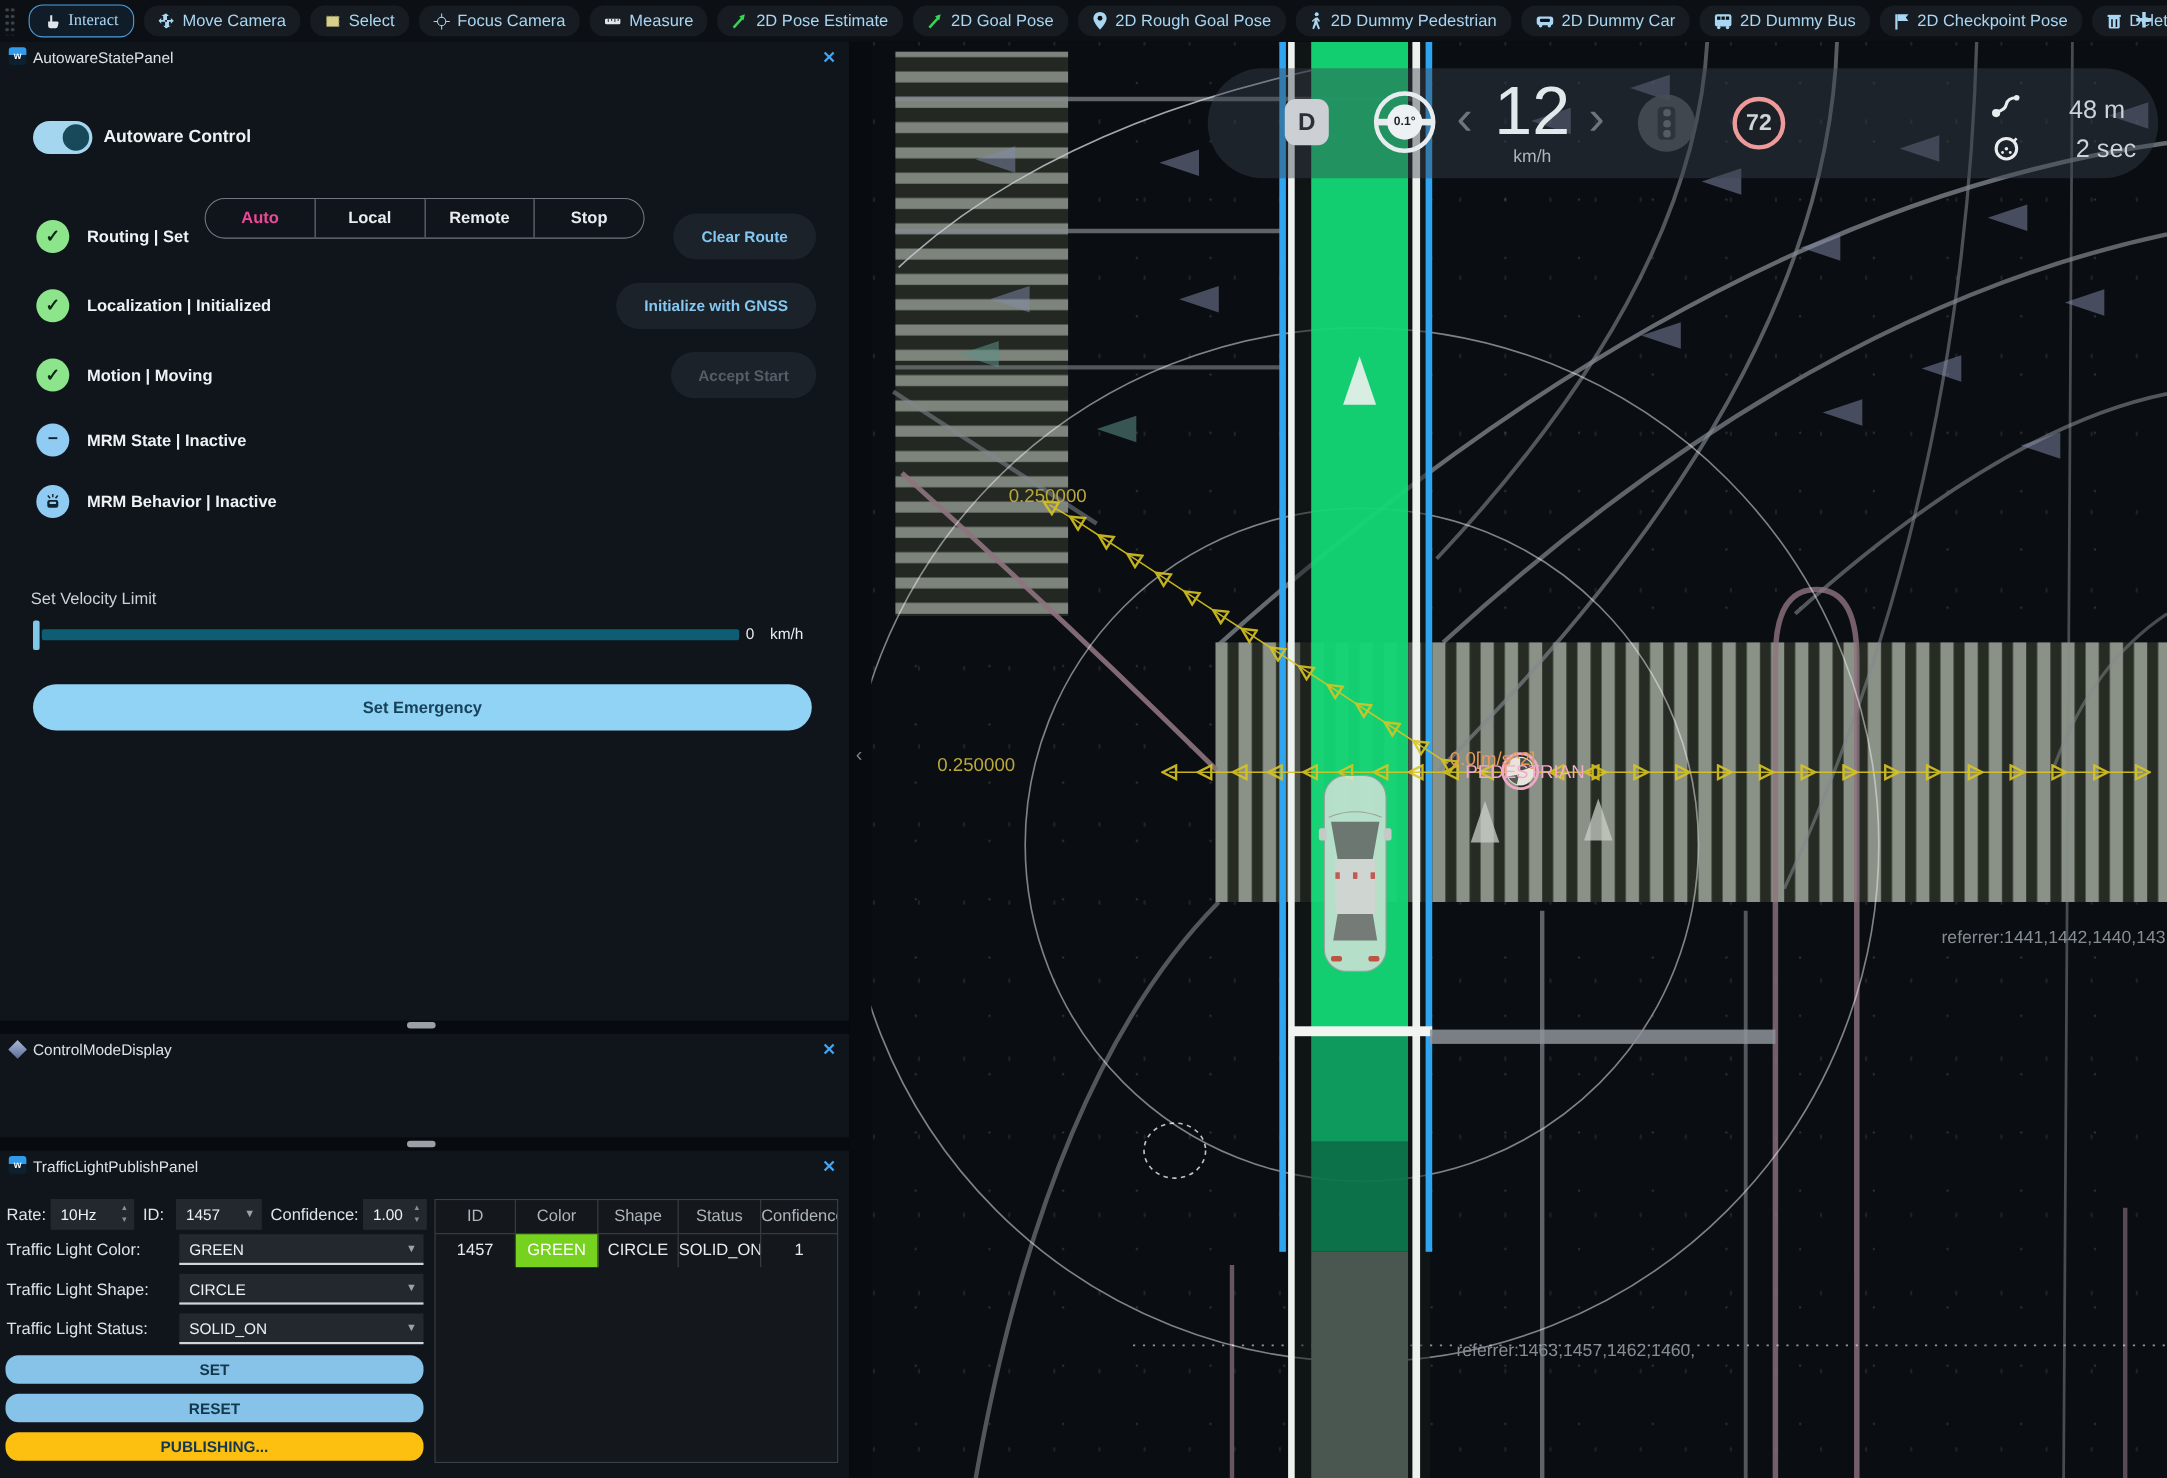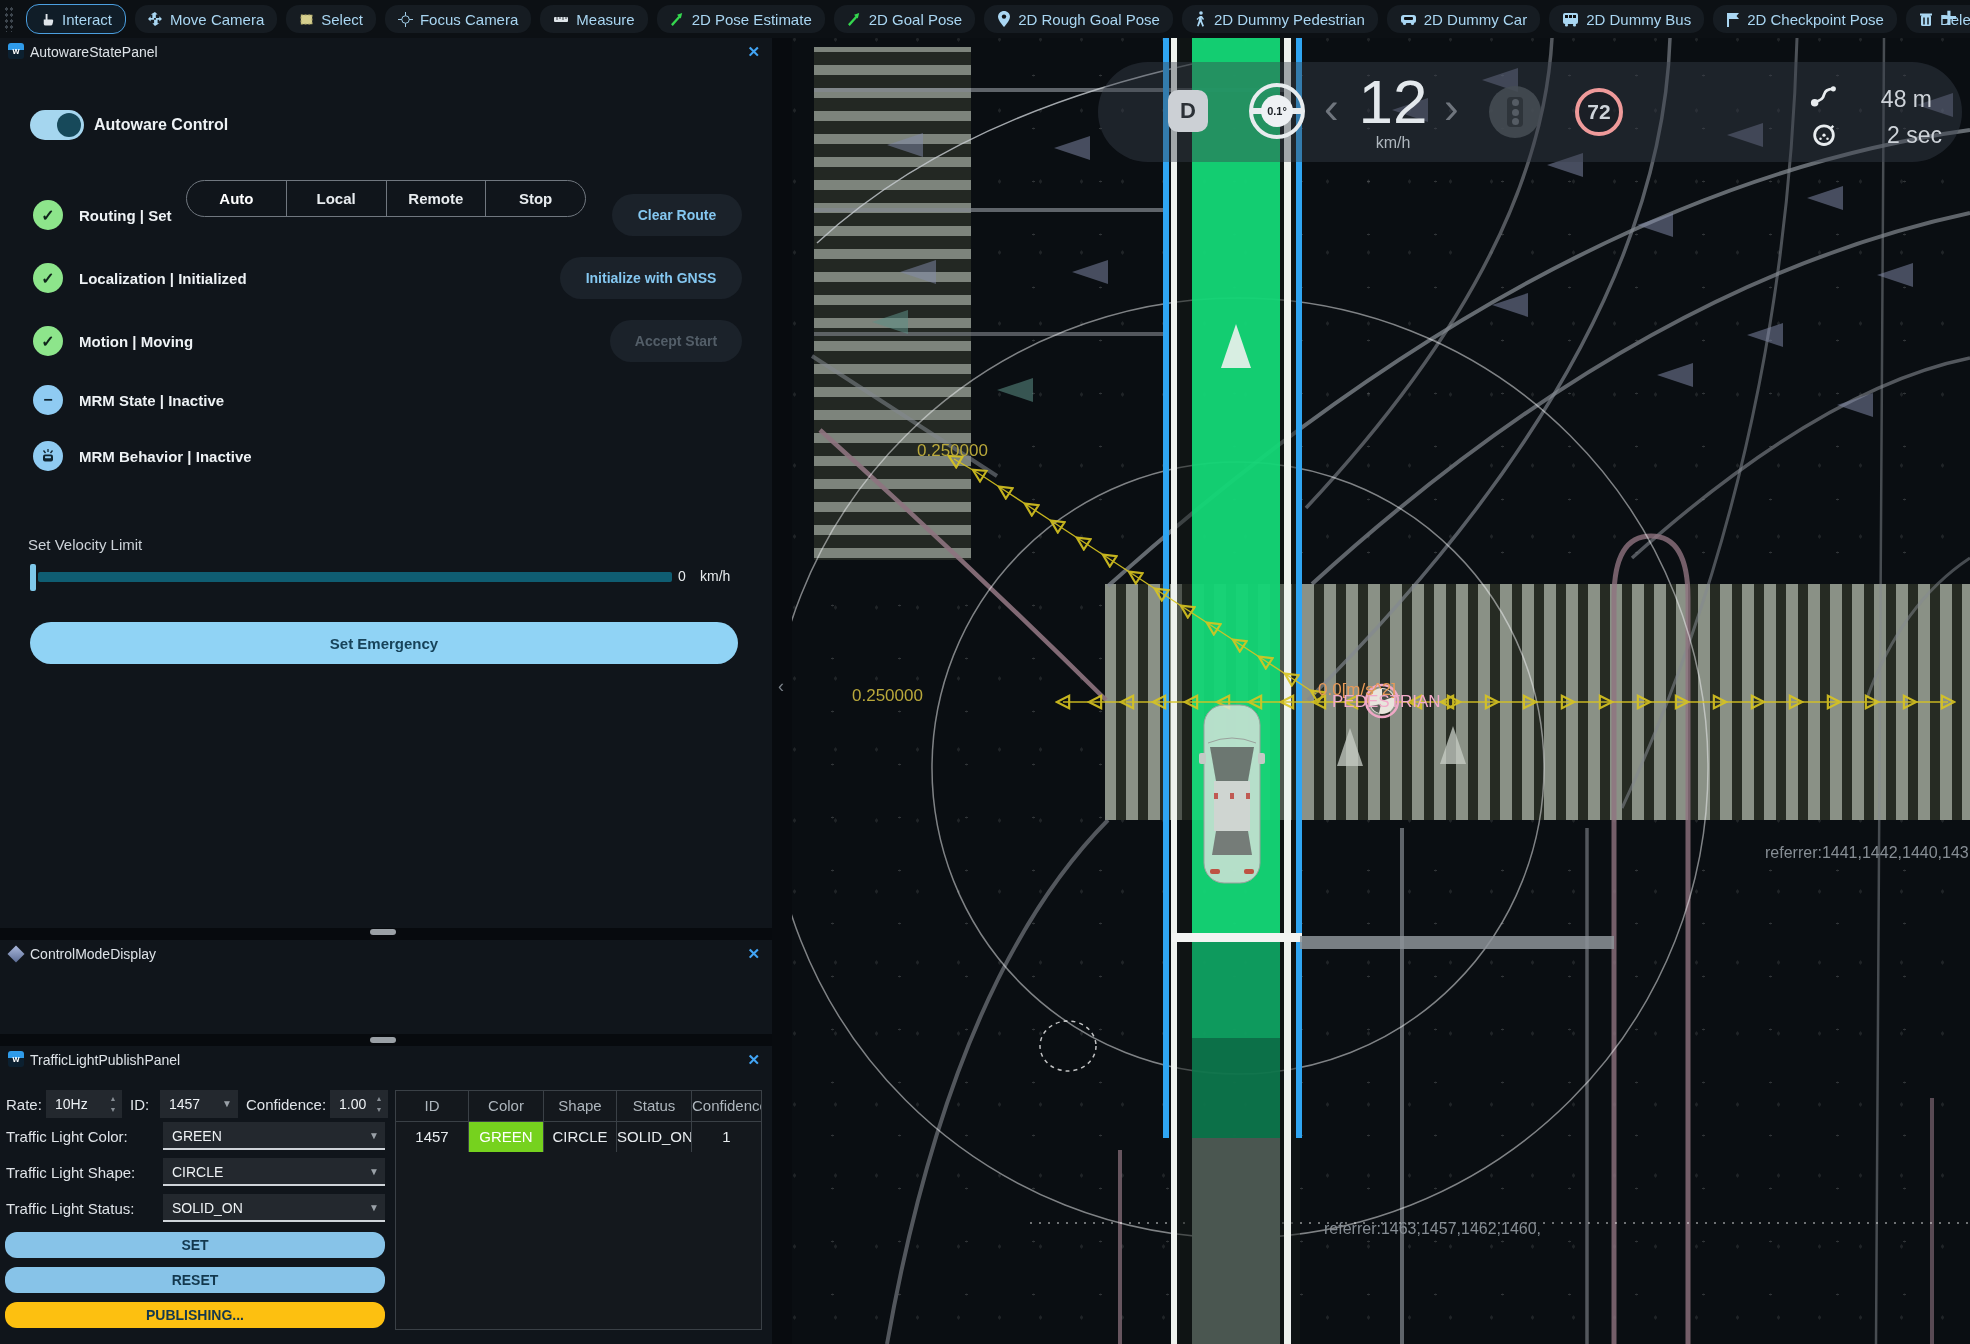--- a/index.html
+++ b/index.html
@@ -1,38 +1,38 @@
 <!DOCTYPE html>
 <html><head>
 <meta charset="utf-8">
 <style>
   html,body{margin:0;padding:0;background:#070a0e;font-family:"Liberation Sans",sans-serif;}
   #app{position:relative;width:1970px;height:1344px;overflow:hidden;background:#070a0e;color:#e8ecef;}
   
   .toolbar{position:absolute;left:0;top:0;width:1970px;height:38px;background:#0c1014;display:flex;align-items:center;gap:9px;padding-left:26px;box-sizing:border-box;}
   .grip{position:absolute;left:4px;top:6px;width:10px;height:26px;background-image:radial-gradient(#3d454d 1.4px,transparent 1.5px);background-size:5px 6px;}
   .tool{display:flex;align-items:center;gap:7px;height:28px;padding:0 13px;border-radius:13px;background:#161c22;color:#a9d6f2;font-size:15px;white-space:nowrap;}
-  .tool.sel{background:#101d28;border:1px solid #4b9fe0;}
+  .tool.sel{background:#101d28;border:1px solid #4b9fe0;font-family:Liberation Serif, serif;}
   .tool svg{display:block;}
   .addbtn{position:absolute;right:6px;top:2px;width:30px;height:32px;color:#a9d6f2;font-size:28px;line-height:32px;text-align:center;font-weight:bold;}
   
   .panel{position:absolute;left:0;width:772px;background:#10151b;}
   .phead{position:absolute;left:0;top:0;width:100%;height:28px;}
   .phead .ttl{position:absolute;left:30px;top:6px;font-size:14px;color:#dde2e7;}
   .phead .close{position:absolute;right:12px;top:5px;color:#42a5f5;font-size:15px;font-weight:bold;}
   .picon{position:absolute;left:8px;top:5px;width:16px;height:16px;border-radius:3px;background:linear-gradient(#2f9bea 45%,#0c2030 45%);color:#fff;font-size:9px;font-weight:bold;text-align:center;line-height:17px;}
   .dicon{position:absolute;left:10px;top:8px;width:12px;height:12px;background:linear-gradient(135deg,#aab8dc,#5c6d96);transform:rotate(45deg);}
   .handle{position:absolute;left:370px;width:26px;height:6px;border-radius:3px;background:#9aa0a6;}
   
   .toggle{position:absolute;left:30px;top:72px;width:54px;height:30px;border-radius:15px;background:#a5d6ef;}
   .knob{position:absolute;right:3px;top:3px;width:24px;height:24px;border-radius:50%;background:#17495a;}
   .ctl-label{position:absolute;left:94px;top:78px;font-weight:bold;font-size:16px;color:#eef2f5;}
   .modes{position:absolute;left:186px;top:142px;width:400px;height:37px;display:flex;border:1px solid #70777f;border-radius:19px;overflow:hidden;box-sizing:border-box;}
   .mode{flex:1;text-align:center;line-height:35px;font-weight:bold;font-size:15px;color:#e8ecef;border-left:1px solid #70777f;}
-  .mode:first-child{border-left:none;color:#ffffff;}
+  .mode:first-child{border-left:none;color:#ec4899;}
   .srow{position:absolute;left:33px;height:30px;display:flex;align-items:center;gap:16px;}
   .sic{width:30px;height:30px;border-radius:50%;display:flex;align-items:center;justify-content:center;font-weight:bold;font-size:16px;}
   .sic.ok{background:#8de58b;color:#0f241b;}
   .sic.inf{background:#8fcbf2;color:#0f2430;}
   .slab{font-weight:bold;font-size:15px;color:#eef2f5;white-space:nowrap;}
   .abtn{position:absolute;background:#1b222a;border-radius:21px;height:42px;color:#84c7f0;font-weight:bold;font-size:14px;display:flex;align-items:center;justify-content:center;}
   .abtn.dis{color:#535e68;}
   .vl-label{position:absolute;left:28px;top:498px;font-size:15px;color:#ccd2d8;}
   .sl-handle{position:absolute;left:30px;top:526px;width:6px;height:27px;border-radius:2px;background:#7fc8ea;}
   .sl-track{position:absolute;left:38px;top:534px;width:634px;height:10px;border-radius:2px;background:#0f5d72;}

